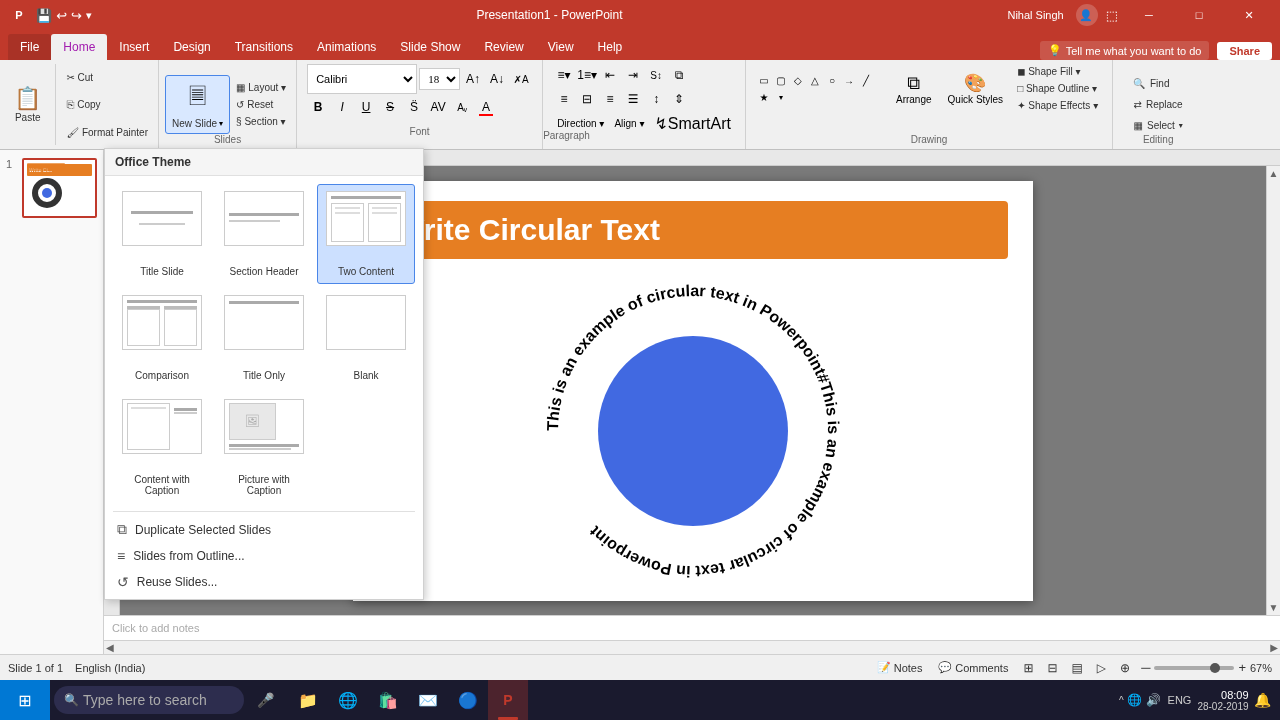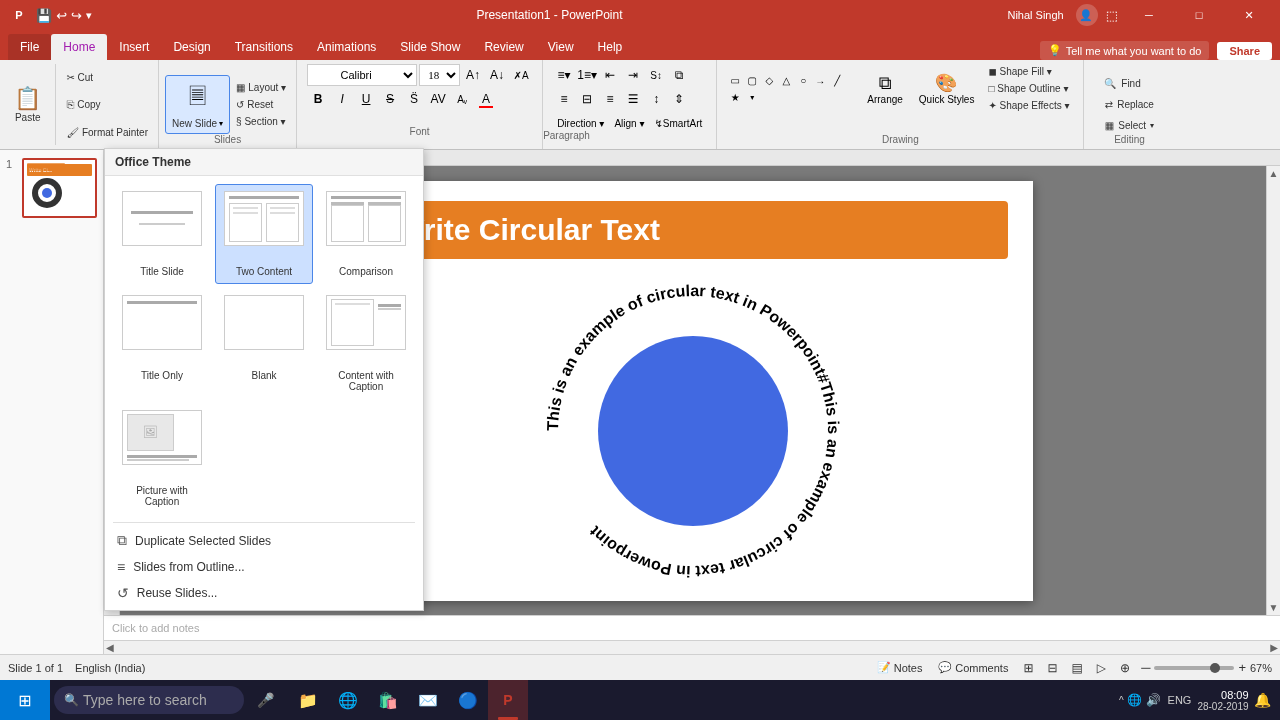--- a/index.html
+++ b/index.html
@@ -309,21 +309,21 @@
           <div class="small-btn" style="display:flex;align-items:center;gap:2px;">↺ Reset</div>
           <div class="small-btn" style="display:flex;align-items:center;gap:2px;">§ Section ▾</div>
         </div>
       </div>
       <div class="ribbon-group-label" style="position:absolute;bottom:4px;width:100%;text-align:center;">Slides</div>
     </div>
 
     <div class="ribbon-group" style="position:relative;min-width:200px;">
       <div style="display:flex;flex-direction:column;gap:2px;padding:4px 4px;">
         <div style="display:flex;align-items:center;gap:2px;">
-          <select class="fmt-select" style="min-width:110px;font-size:11px;height:22px;text-align:center;">
+          <select class="fmt-select" style="min-width:110px;font-size:11px;height:30px;">
             <option>Calibri</option>
           </select>
           <select class="fmt-select-sm" style="min-width:35px;font-family:Liberation Serif, serif;">
             <option>18</option>
           </select>
           <div class="fmt-btn">A↑</div>
           <div class="fmt-btn">A↓</div>
           <div class="fmt-btn" style="font-size:10px;">✗A</div>
         </div>
         <div style="display:flex;align-items:center;gap:2px;">
@@ -354,21 +354,21 @@
           <div class="fmt-btn">≡</div>
           <div class="fmt-btn">⊟</div>
           <div class="fmt-btn">≡</div>
           <div class="fmt-btn">☰</div>
           <div class="fmt-btn">↕</div>
           <div class="fmt-btn">⇕</div>
         </div>
         <div style="display:flex;align-items:center;gap:2px;">
           <div class="fmt-btn" style="font-size:10px;white-space:nowrap;width:auto;padding:0 3px;">Direction ▾</div>
           <div class="fmt-btn" style="font-size:10px;white-space:nowrap;width:auto;padding:0 3px;">Align ▾</div>
-          <div class="fmt-btn" style="font-size:10px;white-space:nowrap;width:auto;padding:0 3px;">↯SmartArt</div>
+          <div class="fmt-btn" style="font-size:16px;white-space:nowrap;width:auto;padding:0 3px;">↯SmartArt</div>
         </div>
       </div>
       <div class="ribbon-group-label" style="position:absolute;bottom:8px;width:100%;text-align:left;">Paragraph</div>
     </div>
 
     <div class="ribbon-group" style="position:relative;min-width:200px;">
       <div style="display:flex;align-items:center;gap:4px;padding:4px;">
         <div style="display:flex;flex-wrap:wrap;width:130px;gap:1px;">
           <div class="fmt-btn" style="width:16px;height:16px;font-size:10px;">▭</div>
           <div class="fmt-btn" style="width:16px;height:16px;font-size:10px;">▢</div>
@@ -561,20 +561,27 @@
 
       <div class="layout-item">
         <div class="layout-thumb">
           <div style="position:absolute;top:50%;left:10%;right:10%;height:3px;background:#aaa;transform:translateY(-8px);"></div>
           <div style="position:absolute;top:50%;left:20%;right:20%;height:2px;background:#ccc;transform:translateY(4px);"></div>
         </div>
         <span class="layout-name">Title Slide</span>
       </div>
 
 
+      <div class="layout-item">
+        <div class="layout-thumb">
+          <div style="position:absolute;top:40%;left:5%;right:5%;height:3px;background:#aaa;"></div>
+          <div style="position:absolute;top:52%;left:5%;right:30%;height:2px;background:#ccc;"></div>
+        </div>
+        <span class="layout-name">Section Header</span>
+      </div>
 
       <div class="layout-item selected">
         <div class="layout-thumb">
           <div style="position:absolute;top:8%;left:5%;right:5%;height:3px;background:#aaa;"></div>
           <div style="position:absolute;top:20%;left:5%;width:42%;bottom:5%;border:1px solid #ccc;">
             <div style="margin:3px;height:2px;background:#ddd;"></div>
             <div style="margin:3px;height:2px;background:#ddd;"></div>
           </div>
           <div style="position:absolute;top:20%;right:5%;width:42%;bottom:5%;border:1px solid #ccc;">
             <div style="margin:3px;height:2px;background:#ddd;"></div>

